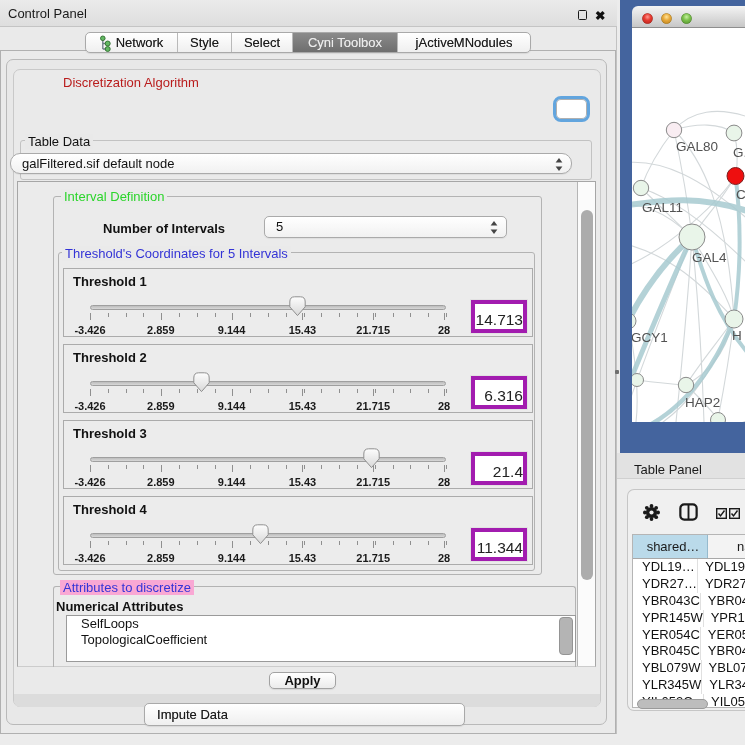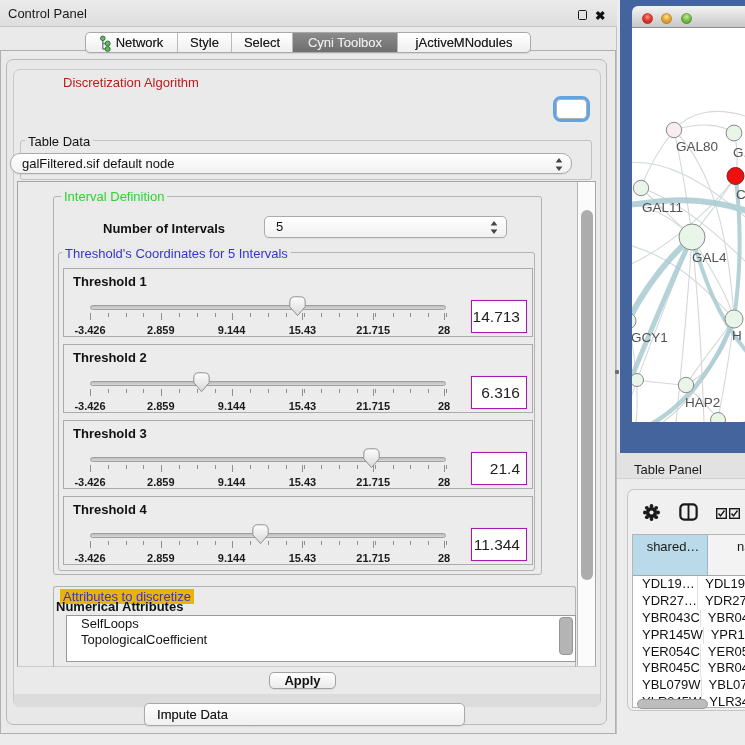--- a/index.html
+++ b/index.html
@@ -34,42 +34,42 @@
 #vsb{position:absolute;left:577px;top:182px;width:19px;height:484px;background:#fbfbfb;border-left:1px solid #b5b5b5;border-right:1px solid #a6a6a6;}
 #vsb .th{position:absolute;left:3px;top:28px;width:12px;height:370px;background:#acacac;border-radius:6px;}
 
 .tp{position:absolute;left:63px;width:470px;height:69px;border:1px solid #ababab;background:#ececec;}
 .tp .tt{position:absolute;left:9px;top:5px;font-size:13px;font-weight:bold;color:#111;}
 .tp .trk{position:absolute;left:26px;top:36px;width:356px;height:5px;background:linear-gradient(#bdbdbd,#d8d8d8);border:1px solid #9f9f9f;border-radius:3px;}
 .tp .tkm{position:absolute;left:26px;top:44px;width:358px;height:4px;background:repeating-linear-gradient(90deg,#8f8f8f 0 1px,transparent 1px 17.8px);}
 .tp .tkM{position:absolute;left:26px;top:44px;width:358px;height:7px;background:repeating-linear-gradient(90deg,#8f8f8f 0 1px,transparent 1px 70.8px);}
 .tp .tl{position:absolute;top:55px;font-size:11px;font-weight:bold;color:#1a1a1a;transform:translateX(-50%);}
 .tp svg.th{position:absolute;top:26px;}
-.tp .vb{position:absolute;left:407px;top:31px;width:56px;height:33px;background:#fff;border:1px solid #a21caf;box-shadow:inset 0 0 0 2px #fff,0 0 0 1px #e2e2e2;font-size:15.5px;color:#222;text-align:right;line-height:31px;padding-right:6px;}
+.tp .vb{position:absolute;left:407px;top:31px;width:56px;height:33px;background:#fff;border:4px solid #a21caf;box-shadow:inset 0 0 0 2px #fff,0 0 0 1px #e2e2e2;font-size:15.5px;color:#222;text-align:right;line-height:31px;}
 
 #popup{position:absolute;left:13px;top:84px;width:565px;height:52px;background:#fff;border:1px solid #c6c6c6;box-shadow:0 3px 7px rgba(0,0,0,.32);z-index:30;}
 #popup .p1{position:absolute;left:0;top:3px;width:100%;text-align:center;font-size:13px;font-weight:bold;color:#b0b0b0;}
 #popup .p2{position:absolute;left:5px;top:19px;font-size:13px;font-weight:bold;color:#000;}
 #popup .p3{position:absolute;left:5px;top:35px;font-size:13px;color:#000;}
 
 #numlist{position:absolute;left:66px;top:615px;width:510px;height:47px;background:#fff;border:1px solid #9a9a9a;font-size:13px;color:#111;overflow:hidden;}
 #numlist div{padding-left:14px;height:16px;line-height:16px;}
 #lthumb{position:absolute;left:559px;top:617px;width:14px;height:38px;background:#b4b4b4;border:1px solid #949494;border-radius:4px;}
 #apply{position:absolute;left:269px;top:672px;width:67px;height:17px;background:linear-gradient(#ffffff,#ebebeb);border:1px solid #a2a2a2;border-radius:5px;font-size:13px;font-weight:600;color:#111;text-align:center;line-height:15px;box-shadow:0 1px 1px rgba(0,0,0,.08);}
 
 #netwin{position:absolute;left:620px;top:0;width:125px;height:568px;background:#44649e;}
 #mactb{position:absolute;left:12px;top:6px;width:113px;height:22px;background:linear-gradient(#f4f4f4,#c7c7c7);border-bottom:1px solid #8e8e8e;border-radius:6px 0 0 0;}
 .light{position:absolute;top:7px;width:11px;height:11px;border-radius:50%;}
 #canvas{position:absolute;left:12px;top:28px;width:113px;height:394px;background:#fff;overflow:hidden;}
 #tpsec{position:absolute;left:617px;top:453px;width:128px;height:292px;background:#ececec;}
 #tptitle{position:absolute;left:0;top:0;width:128px;height:26px;background:#e2e2e2;border-bottom:1px solid #d0d0d0;}
 #tpsec .t{position:absolute;left:17px;top:9px;font-size:13px;color:#1a1a1a;}
 #tpanel{position:absolute;left:10px;top:36px;width:118px;height:222px;background:#f0f0f0;border:1px solid #c6c6c6;border-radius:7px 0 0 7px;border-right:none;}
 #tbl{position:absolute;left:15px;top:81px;width:113px;height:174px;background:#fff;border:1px solid #b5b5b5;border-right:none;overflow:hidden;}
-#tbl .hdr{display:flex;height:41px;border-bottom:1px solid #a8a8a8;font-size:13px;}
+#tbl .hdr{display:flex;height:24px;border-bottom:1px solid #a8a8a8;font-size:13px;}
 #tbl .h1{width:75px;background:#badaea;border-right:1px solid #96bacd;text-align:center;line-height:23px;color:#1a1a1a;padding-left:6px;}
 #tbl .h2{flex:1;background:#f3f3f3;padding-left:29px;line-height:23px;color:#1a1a1a;overflow:hidden;}
 #tbl .r{display:flex;height:16.9px;font-size:13px;color:#111;}
 #tbl .c1{width:75px;padding-left:9px;border-right:1px solid #e0e0e0;line-height:16.9px;}
 #tbl .c2{flex:1;padding-left:7px;line-height:16.9px;}
 #hsb{position:absolute;left:15px;top:244px;width:113px;height:13px;}
 #hsb .th{position:absolute;left:5px;top:2px;width:71px;height:9.5px;background:#bdbdbd;border:1px solid #9a9a9a;border-radius:5px;}
 </style></head>
 <body>
 <div id="page">
@@ -192,21 +192,21 @@
         <span class="tl" style="left:238.4px;">15.43</span>
         <span class="tl" style="left:309.2px;">21.715</span>
         <span class="tl" style="left:380px;">28</span>
     <svg class="th" style="left:186.5px;" width="19" height="23" viewBox="0 0 19 23">
           <path d="M1.8 7 Q1.8 1.8 6.5 1.8 L12.5 1.8 Q17.2 1.8 17.2 7 L17.2 11.8 L9.5 20.6 L1.8 11.8 Z" fill="url(#tg)" stroke="#8f8f8f"></path>
         </svg>
     <div class="vb">11.344</div>
   </div>
 
   <div class="grp" style="left:53px;top:586px;width:523px;height:81px;border-bottom:none;border-radius:3px 3px 0 0;"></div>
-  <div class="gt" style="left:60px;top:580px;color:#3434d6;background:#eab308;margin-top:9px;">Attributes to discretize</div>
+  <div class="gt" style="left:60px;top:580px;color:#3434d6;background:#f9a8d4;">Attributes to discretize</div>
   <div class="abs" style="left:56px;top:599px;font-size:13px;font-weight:bold;color:#111;">Numerical Attributes</div>
   <div id="numlist">
         <div>SelfLoops</div>
         <div>TopologicalCoefficient</div>
       </div>
   <div id="lthumb"></div>
 
   <div id="apply">Apply</div>
 
   <div class="seg" id="bottabs">

